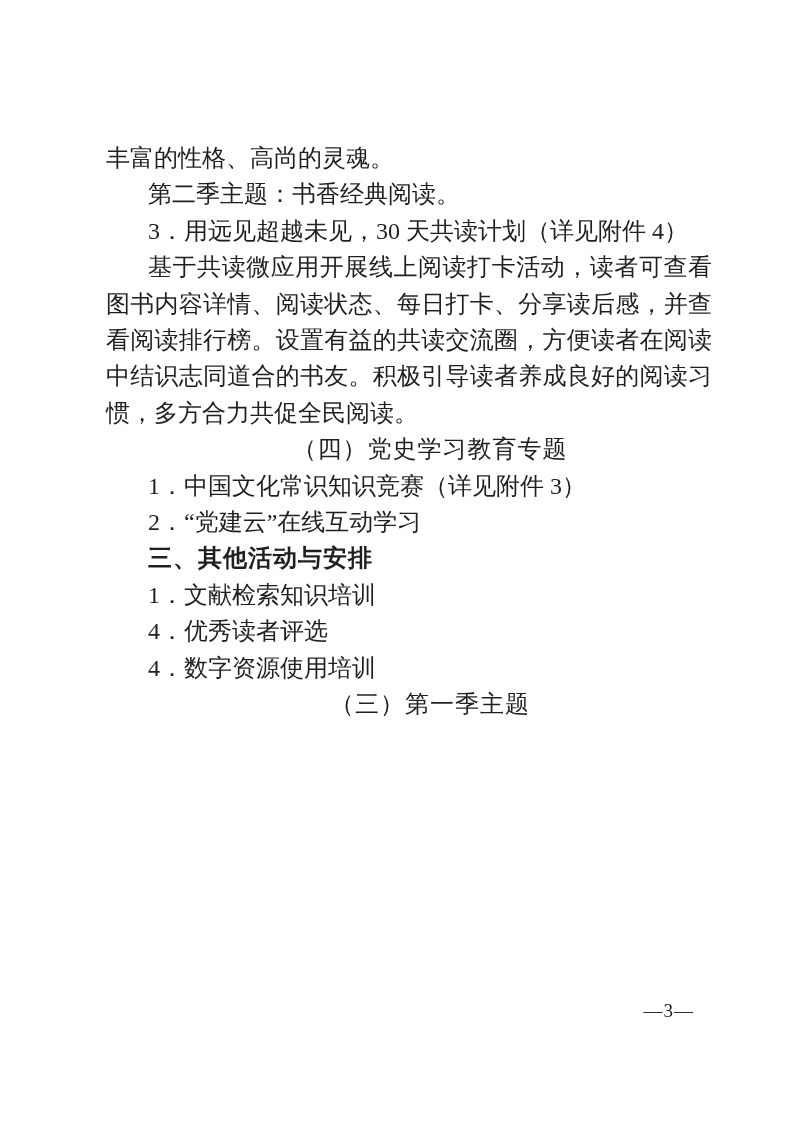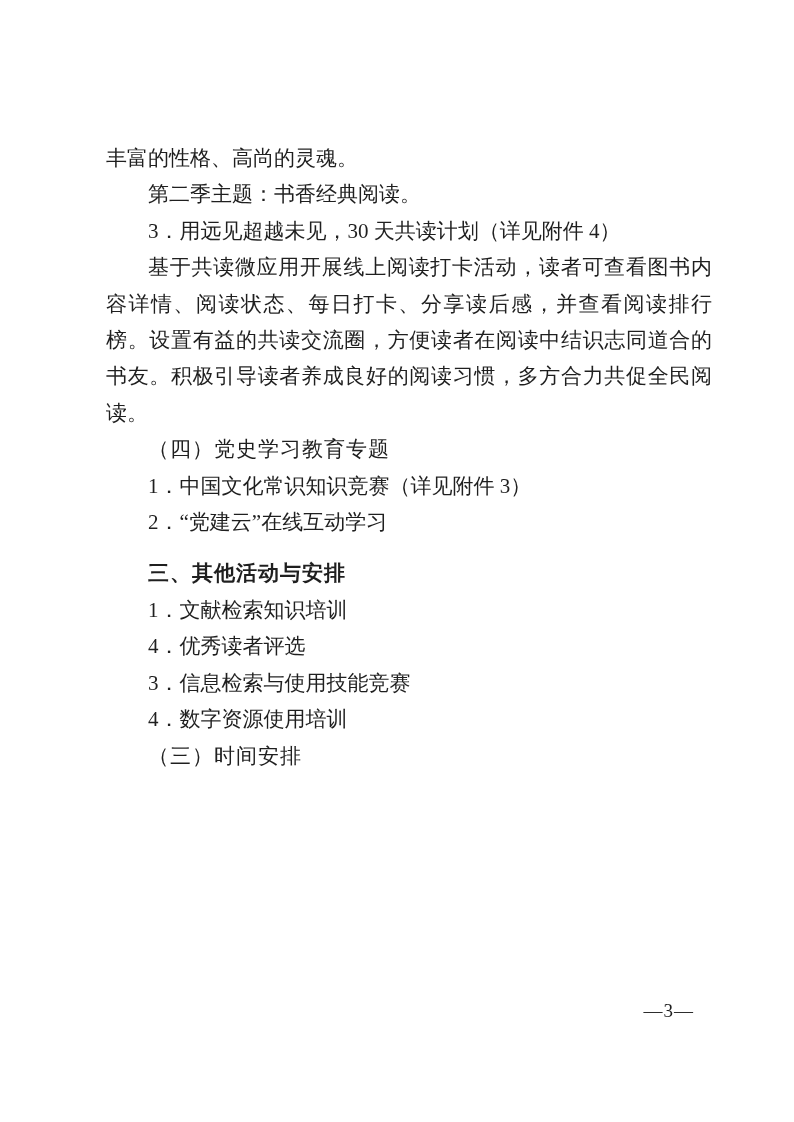--- a/index.html
+++ b/index.html
@@ -14,43 +14,43 @@
     background: #ffffff;
     font-family: "Liberation Serif", "DejaVu Serif", serif;
     color: #1f1f1f;
     overflow: hidden;
   }
   .content {
     position: absolute;
     left: 106px;
     top: 140px;
     width: 606px;
-    font-size: 21px;
+    font-size: 24px;
     line-height: 36.4px;
   }
   .line, .para {
     margin: 0;
     padding: 0;
   }
   .ind {
     text-indent: 42px;
   }
   .para {
     text-align: justify;
     text-indent: 42px;
     text-justify: inter-ideograph;
   }
   .h-bold {
     font-weight: 700;
     font-family: "Liberation Sans", "DejaVu Sans", sans-serif;
     letter-spacing: 1px;
-    margin-top: 15px;
   }
   .kaiti {
     letter-spacing: 1px;
+    text-align: center;
   }
   .page-number {
     position: absolute;
     top: 1000px;
     right: 100px;
     font-size: 19px;
     line-height: 22px;
     color: #1f1f1f;
     letter-spacing: 1px;
   }
@@ -63,18 +63,17 @@
     <p class="line">丰富的性格、高尚的灵魂。</p>
     <p class="line ind">第二季主题：书香经典阅读。</p>
     <p class="line ind">3．用远见超越未见，30 天共读计划（详见附件 4）</p>
     <p class="para">基于共读微应用开展线上阅读打卡活动，读者可查看图书内容详情、阅读状态、每日打卡、分享读后感，并查看阅读排行榜。设置有益的共读交流圈，方便读者在阅读中结识志同道合的书友。积极引导读者养成良好的阅读习惯，多方合力共促全民阅读。</p>
     <p class="line ind kaiti">（四）党史学习教育专题</p>
     <p class="line ind">1．中国文化常识知识竞赛（详见附件 3）</p>
     <p class="line ind">2．“党建云”在线互动学习</p>
     <p class="line ind h-bold">三、其他活动与安排</p>
     <p class="line ind">1．文献检索知识培训</p>
     <p class="line ind">4．优秀读者评选</p>
-    <p class="line ind">3．信息检索与使用技能竞赛</p>
     <p class="line ind">4．数字资源使用培训</p>
-    <p class="line ind kaiti">（三）时间安排</p>
+    <p class="line ind kaiti">（三）第一季主题</p>
   </div>
   <div class="page-number">—3—</div>
 </div>
 
 </body></html>

